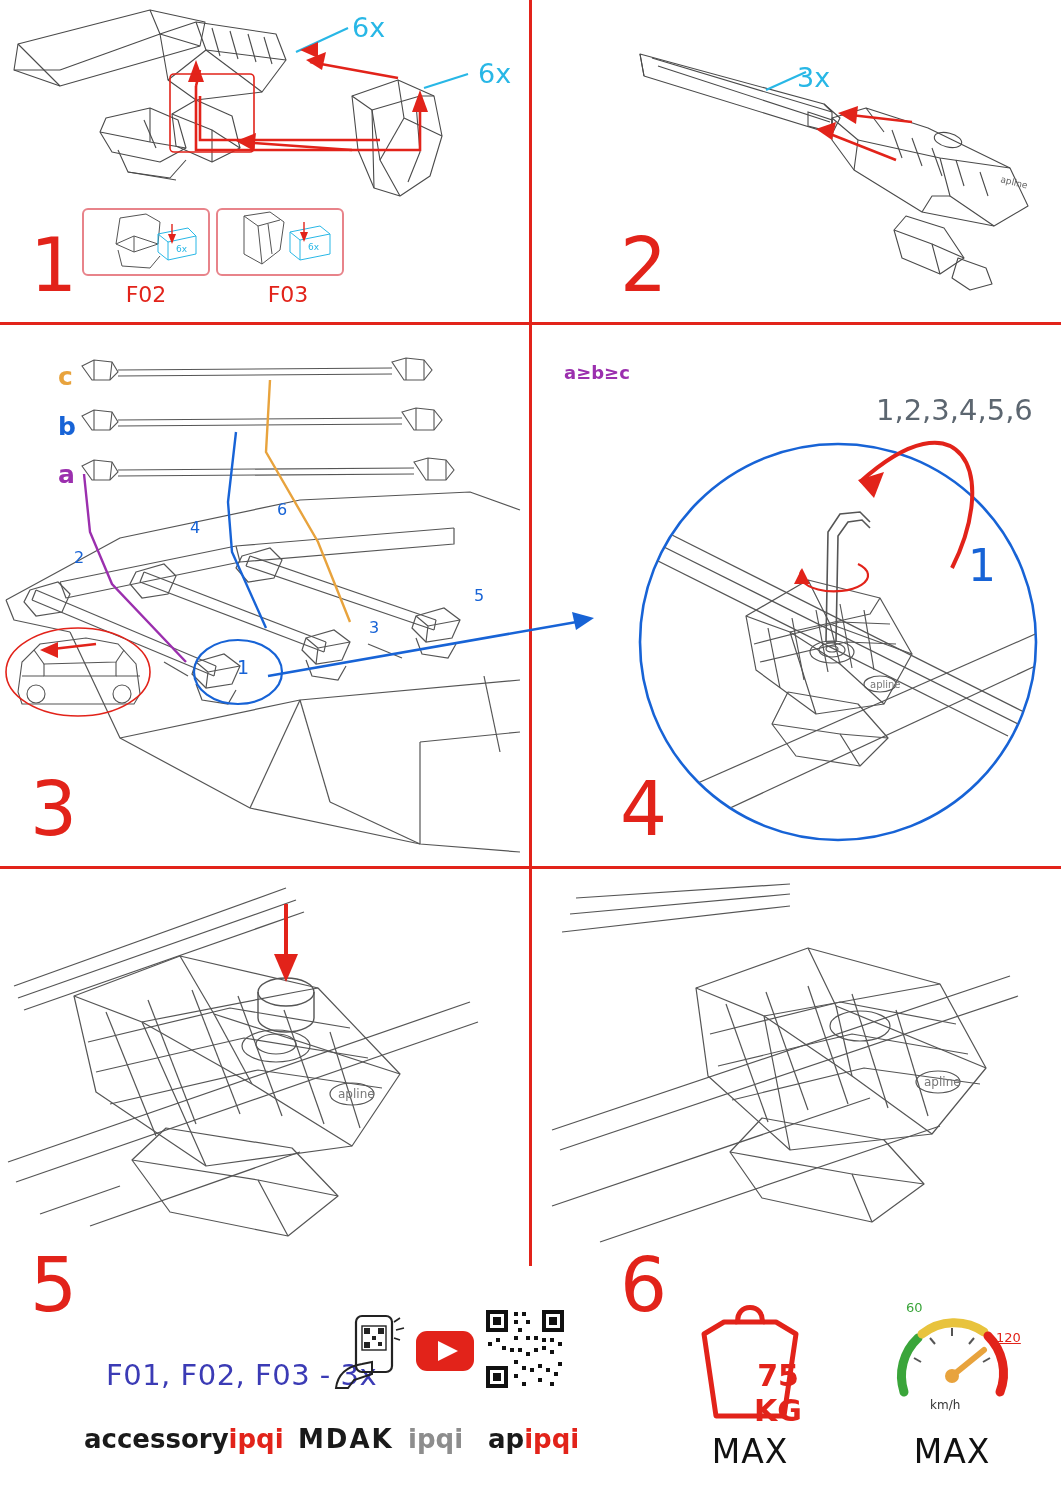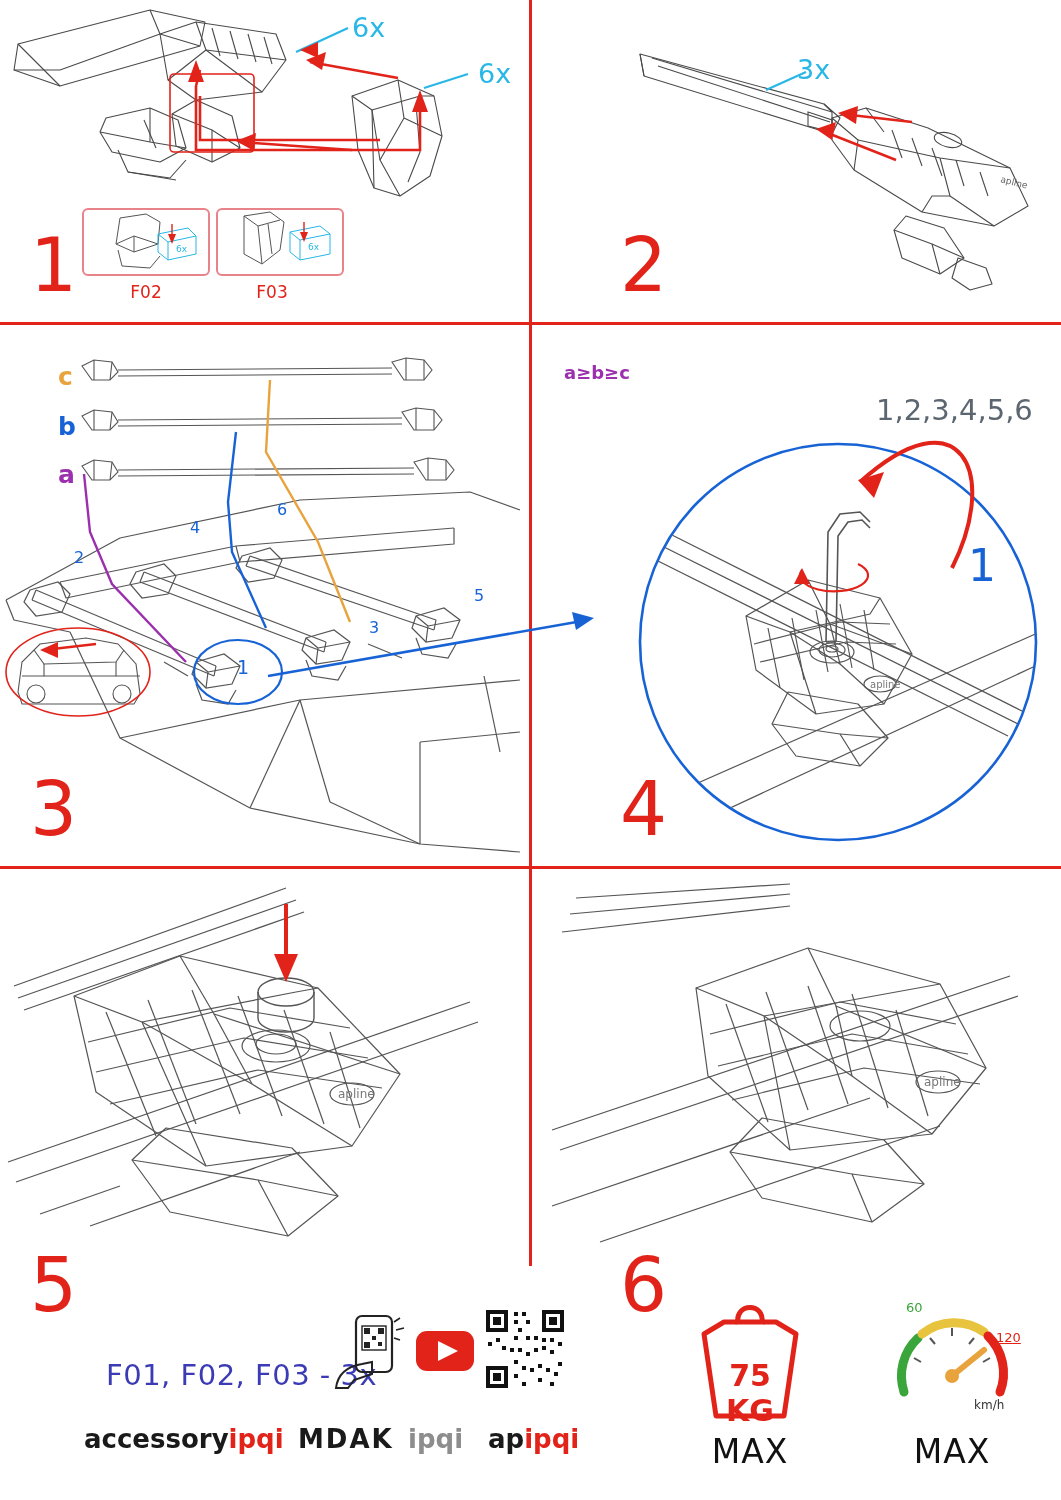--- a/index.html
+++ b/index.html
@@ -44,21 +44,21 @@
   .partbox {
     position:absolute;
     border:2px solid #e8838a;
     border-radius:6px;
     background:#fff;
   }
   .partcode {
     position:absolute;
     font-family:"DejaVu Sans", sans-serif;
     color:#e2231a;
-    font-size:17px;
+    font-size:22px;
     text-align:center;
   }
 
   
   .barletter {
     position:absolute;
     font-family:"DejaVu Sans", sans-serif;
     font-size:25px;
     font-weight:700;
   }
@@ -106,21 +106,21 @@
     font-family:"DejaVu Sans", sans-serif;
     font-size:30px;
     color:#e2231a;
     font-weight:700;
   }
   .spd-tick {
     position:absolute;
     font-family:"DejaVu Sans", sans-serif;
     font-size:13px;
   }
-  .kmh { position:absolute; font-family:"DejaVu Sans", sans-serif; font-size:12px; color:#333;margin-left:44px; }
+  .kmh { position:absolute; font-family:"DejaVu Sans", sans-serif; font-size:12px; color:#333; }
 </style>
 </head>
 <body>
 
 <div class="sheet">
 
   <div class="hrule" style="top:322px;"></div>
   <div class="hrule" style="top:866px;"></div>
   <div class="vrule" style="left:529px; top:322px; height:544px;"></div>
   <div class="vrule" style="left:529px; top:866px; height:400px;"></div>
@@ -234,21 +234,21 @@
         <path d="M72 22 L82 30 L112 24"></path>
         <path d="M82 30 L82 50"></path>
       </g>
       <text x="90" y="40" font-family="DejaVu Sans" font-size="9" fill="#28b7e6">6x</text>
       <g stroke="#e2231a" stroke-width="1.4">
           <path d="M86 12 L86 30"></path>
         </g>
       <polygon points="86,32 82,22 90,22" fill="#e2231a"></polygon>
     </svg>
   </div>
-  <div class="partcode" style="left:208px; top:282px; width:128px;">F03</div>
+  <div class="partcode" style="left:224px; top:282px; width:128px;">F03</div>
 
   <div class="stepnum" style="left:30px; top:228px;">1</div>
 
   <div class="panel" style="left:540px; top:0; width:521px; height:322px;">
     <svg width="521" height="322" viewBox="0 0 521 322">
       <g fill="none" stroke="#4a4a4a" stroke-width="1.1" stroke-linejoin="round">
 
         <path d="M100 54 L284 104 L300 118 L292 134 L104 76 Z"></path>
         <path d="M100 54 L104 76"></path>
         <path d="M112 58 L292 112"></path>
@@ -287,21 +287,21 @@
       </g>
 
       <g stroke="#e2231a" stroke-width="2.6" fill="none">
         <path d="M372 122 L302 114"></path>
         <path d="M356 160 L280 130"></path>
       </g>
       <polygon points="298,113 318,106 316,124" fill="#e2231a"></polygon>
       <polygon points="276,129 296,122 292,140" fill="#e2231a"></polygon>
     </svg>
   </div>
-  <div class="qty" style="left:797px; top:54px;">3x</div>
+  <div class="qty" style="left:797px; top:62px;">3x</div>
   <div class="stepnum" style="left:620px; top:228px;">2</div>
 
   <div class="panel" style="left:0; top:332px; width:529px; height:534px;">
     <svg width="529" height="534" viewBox="0 0 529 534">
 
       <g fill="none" stroke="#555" stroke-width="1.1">
 
         <path d="M82 34 L94 28 L112 30 L118 40 L110 48 L92 48 Z"></path>
         <path d="M118 38 L392 36"></path>
         <path d="M118 44 L392 42"></path>
@@ -656,21 +656,21 @@
   <div class="brand" style="left:488px; top:1424px; color:#1a1a1a;">
     <span>ap</span><span class="accent">ipqi</span>
   </div>
 
   <div class="panel" style="left:690px; top:1298px; width:120px; height:120px;">
     <svg width="120" height="120" viewBox="0 0 120 120">
       <path d="M26 118 L14 36 L34 24 L86 24 L106 36 L94 118 Z" fill="none" stroke="#e2231a" stroke-width="5" stroke-linejoin="round"></path>
       <path d="M48 26 C44 4, 76 4, 72 26" fill="none" stroke="#e2231a" stroke-width="5"></path>
     </svg>
   </div>
-  <div class="kgtext" style="left:700px; top:1358px; width:100px; text-align:center;">75 KG</div>
+  <div class="kgtext" style="left:728px; top:1358px; width:100px; text-align:center;">75 KG</div>
   <div class="maxlabel" style="left:690px; top:1432px; width:120px; text-align:center;">MAX</div>
 
   <div class="panel" style="left:888px; top:1296px; width:128px; height:128px;">
     <svg width="128" height="128" viewBox="0 0 128 128">
       <path d="M16 96 A 52 52 0 0 1 30 42" fill="none" stroke="#3aa53a" stroke-width="9" stroke-linecap="round"></path>
       <path d="M34 38 A 52 52 0 0 1 96 36" fill="none" stroke="#e8c33d" stroke-width="9" stroke-linecap="round"></path>
       <path d="M100 40 A 52 52 0 0 1 112 96" fill="none" stroke="#e2231a" stroke-width="9" stroke-linecap="round"></path>
       <circle cx="64" cy="80" r="7" fill="#e8a33d"></circle>
       <path d="M64 80 L96 54" stroke="#e8a33d" stroke-width="6" stroke-linecap="round"></path>
       <g stroke="#555" stroke-width="2">

